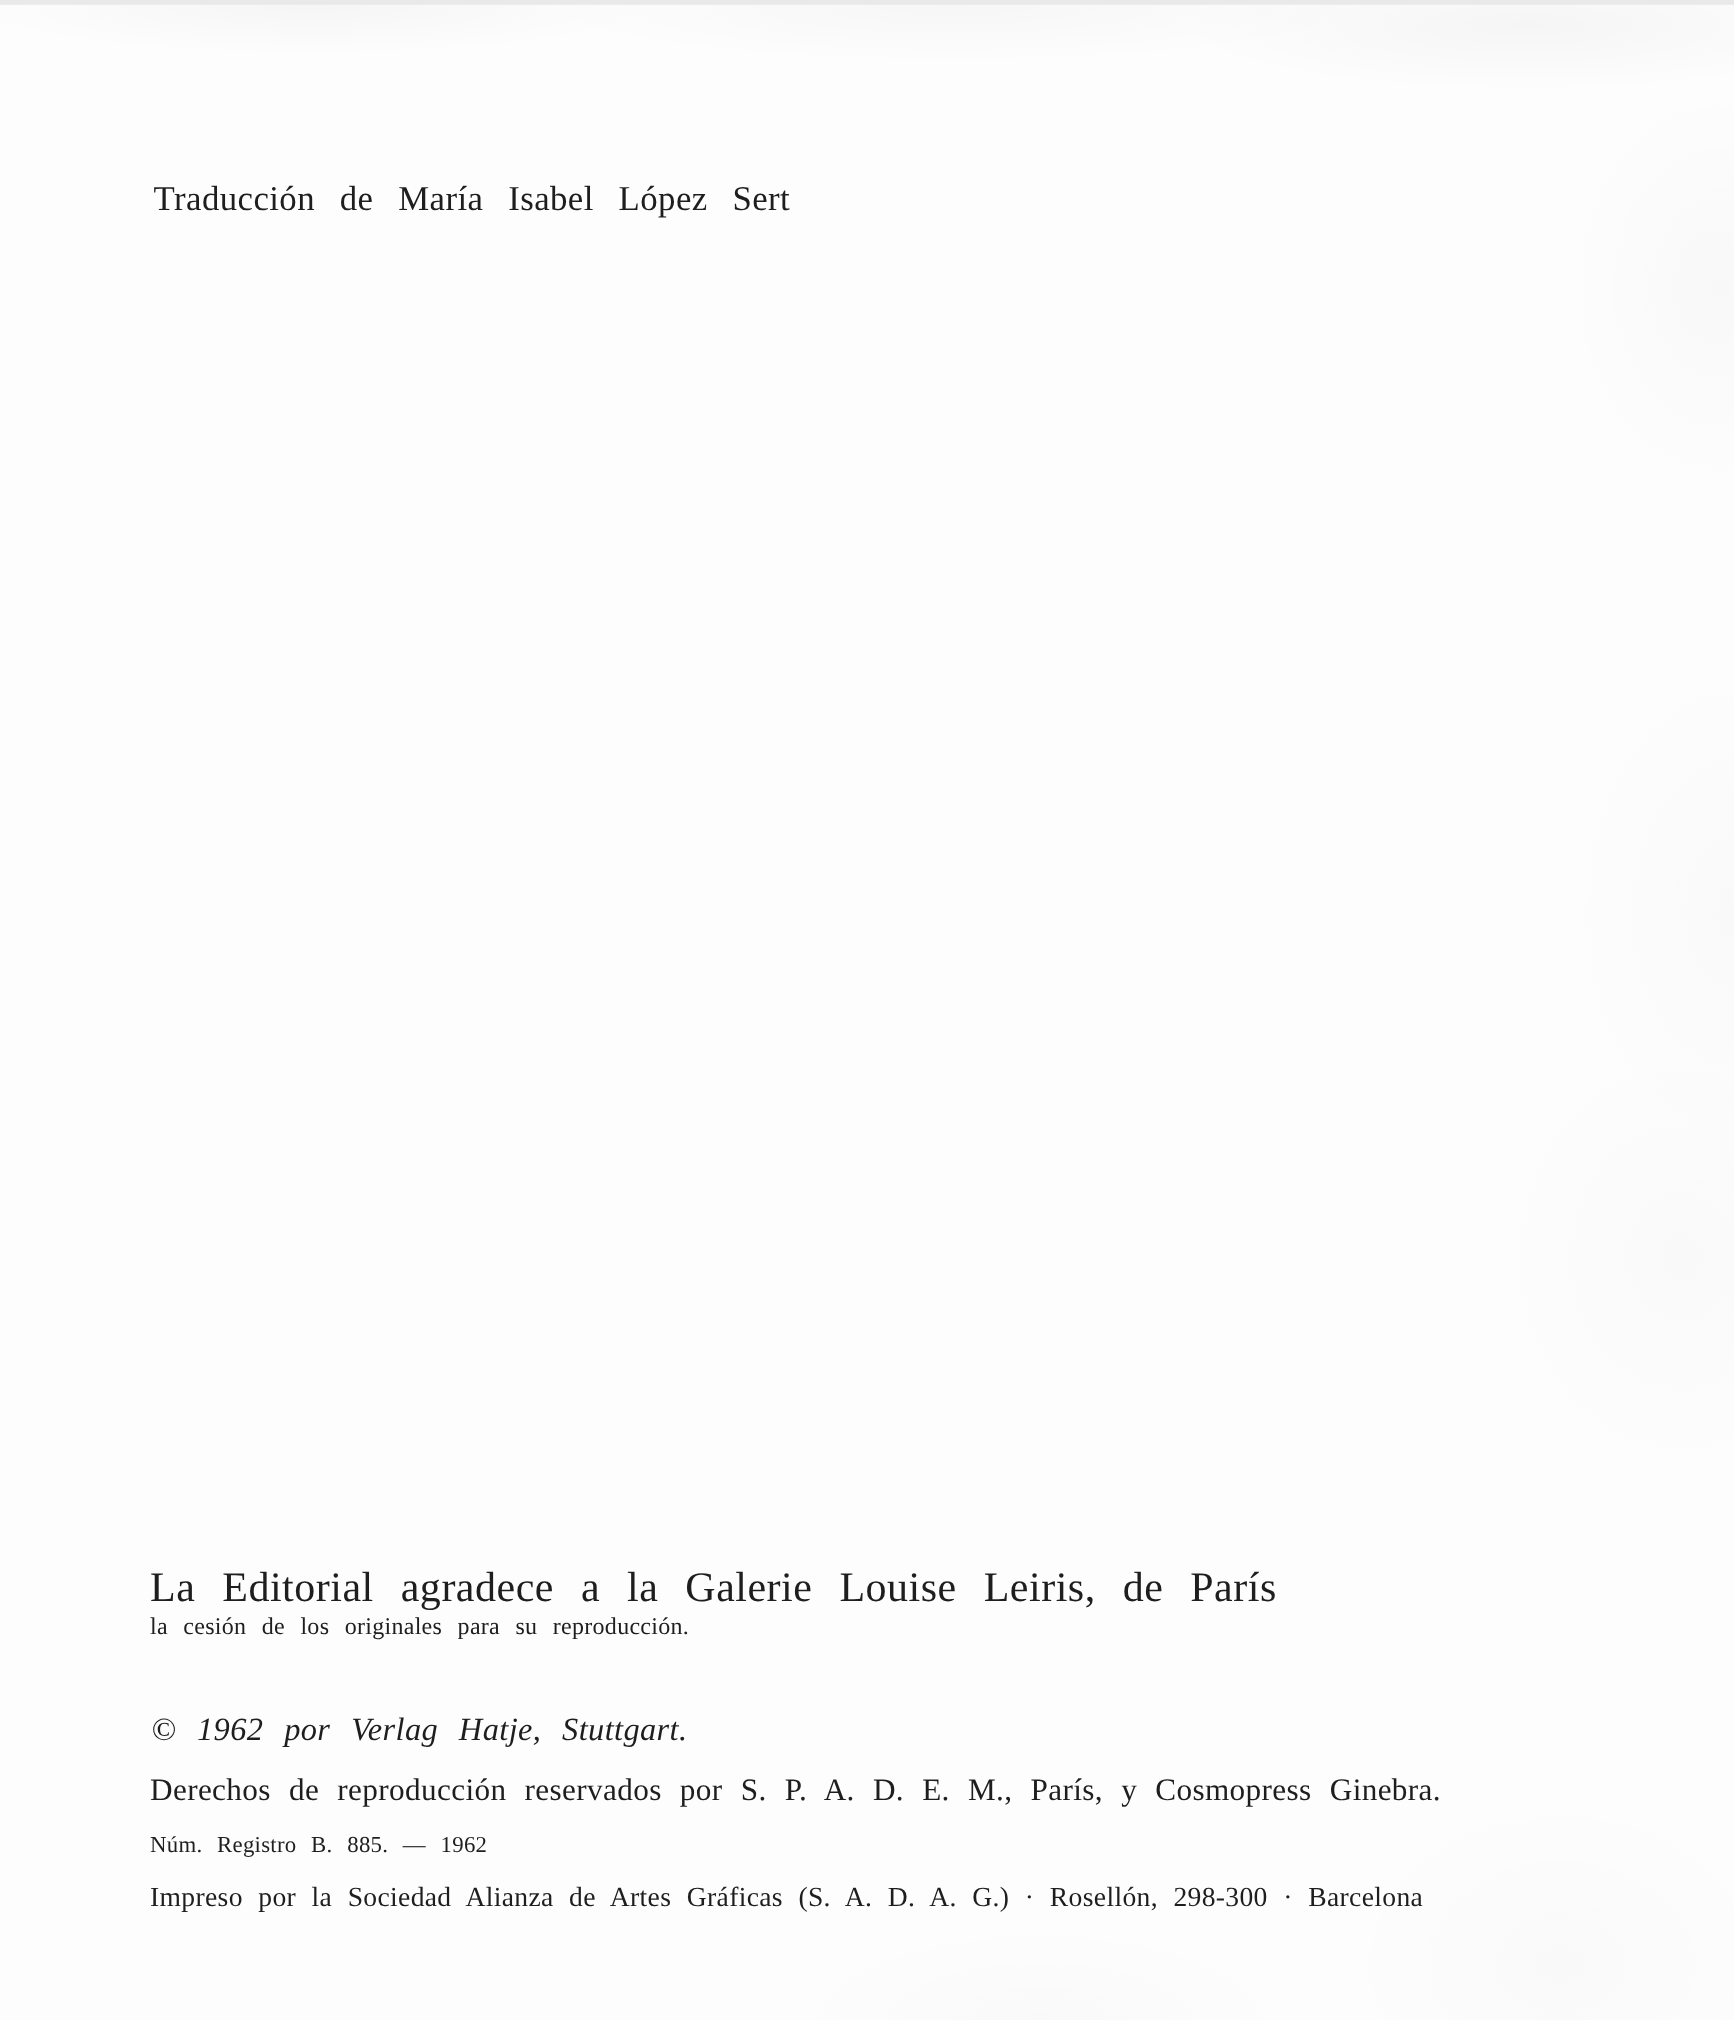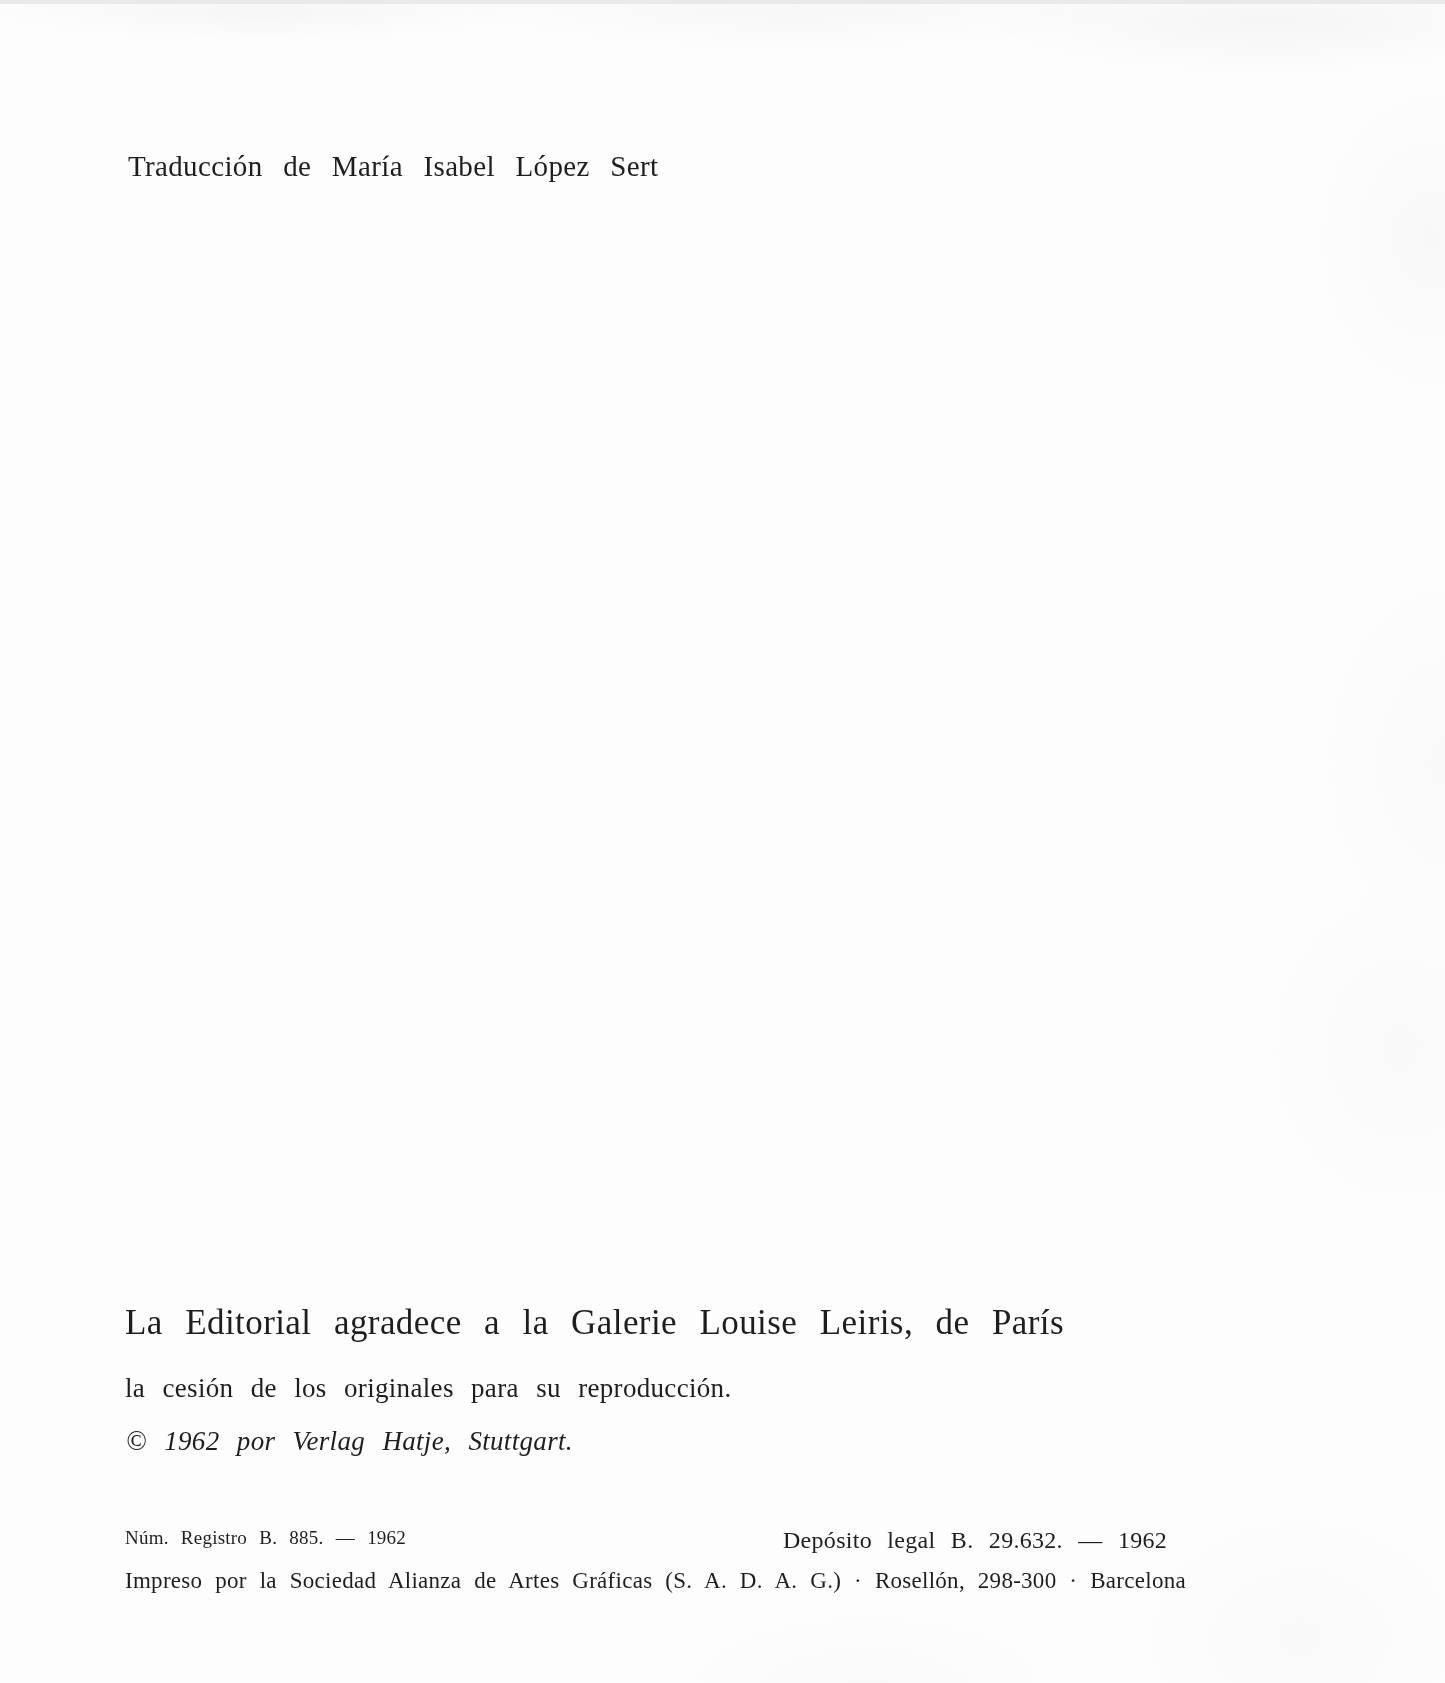--- a/index.html
+++ b/index.html
@@ -33,40 +33,40 @@
     letter-spacing: 0.012em;
     word-spacing: 0.38em;
   }
   .translation-credit {
     left: 128px;
     top: 146px;
     font-size: 29px;
     word-spacing: 0.45em;
   }
   .ack-line-1 { left: 125px; top: 1299px; font-size: 35px; }
-  .ack-line-2 { left: 125px; top: 1369px; font-size: 27px; }
+  .ack-line-2 { left: 125px; top: 1341px; font-size: 20px; }
   .copyright  { left: 126px; top: 1422px; font-size: 27px; font-style: italic; }
   .rights     { left: 125px; top: 1473px; font-size: 26px; word-spacing: 0.32em; }
   .registry-left  { left: 125px; top: 1523px; font-size: 19px; }
   .registry-right { left: 783px; top: 1523px; font-size: 24px; }
   .imprint    { left: 125px; top: 1564px; font-size: 23px; word-spacing: 0.30em; }
 </style>
 </head>
 <body>
 
 <div class="page">
 
   <div class="line translation-credit">Traducción de María Isabel López Sert</div>
 
   <div class="line ack-line-1">La Editorial agradece a la Galerie Louise Leiris, de París</div>
 
   <div class="line ack-line-2">la cesión de los originales para su reproducción.</div>
 
   <div class="line copyright">© 1962 por Verlag Hatje, Stuttgart.</div>
 
+  <div class="line rights">Derechos de reproducción reservados por S. P. A. D. E. M., París, y Cosmopress Ginebra.</div>
 
   <div class="line registry-left">Núm. Registro B. 885. — 1962</div>
 
-  <div class="line registry-right">Depósito legal B. 29.632. — 1962</div>
 
   <div class="line imprint">Impreso por la Sociedad Alianza de Artes Gráficas (S. A. D. A. G.)  ·  Rosellón, 298-300  ·  Barcelona</div>
 
 </div>
 
 </body></html>

